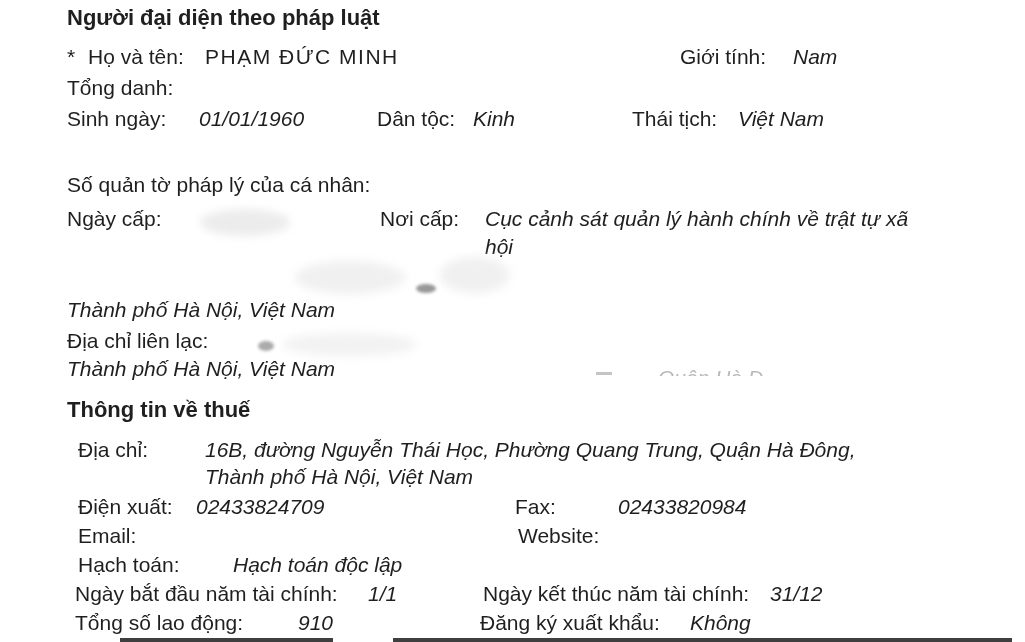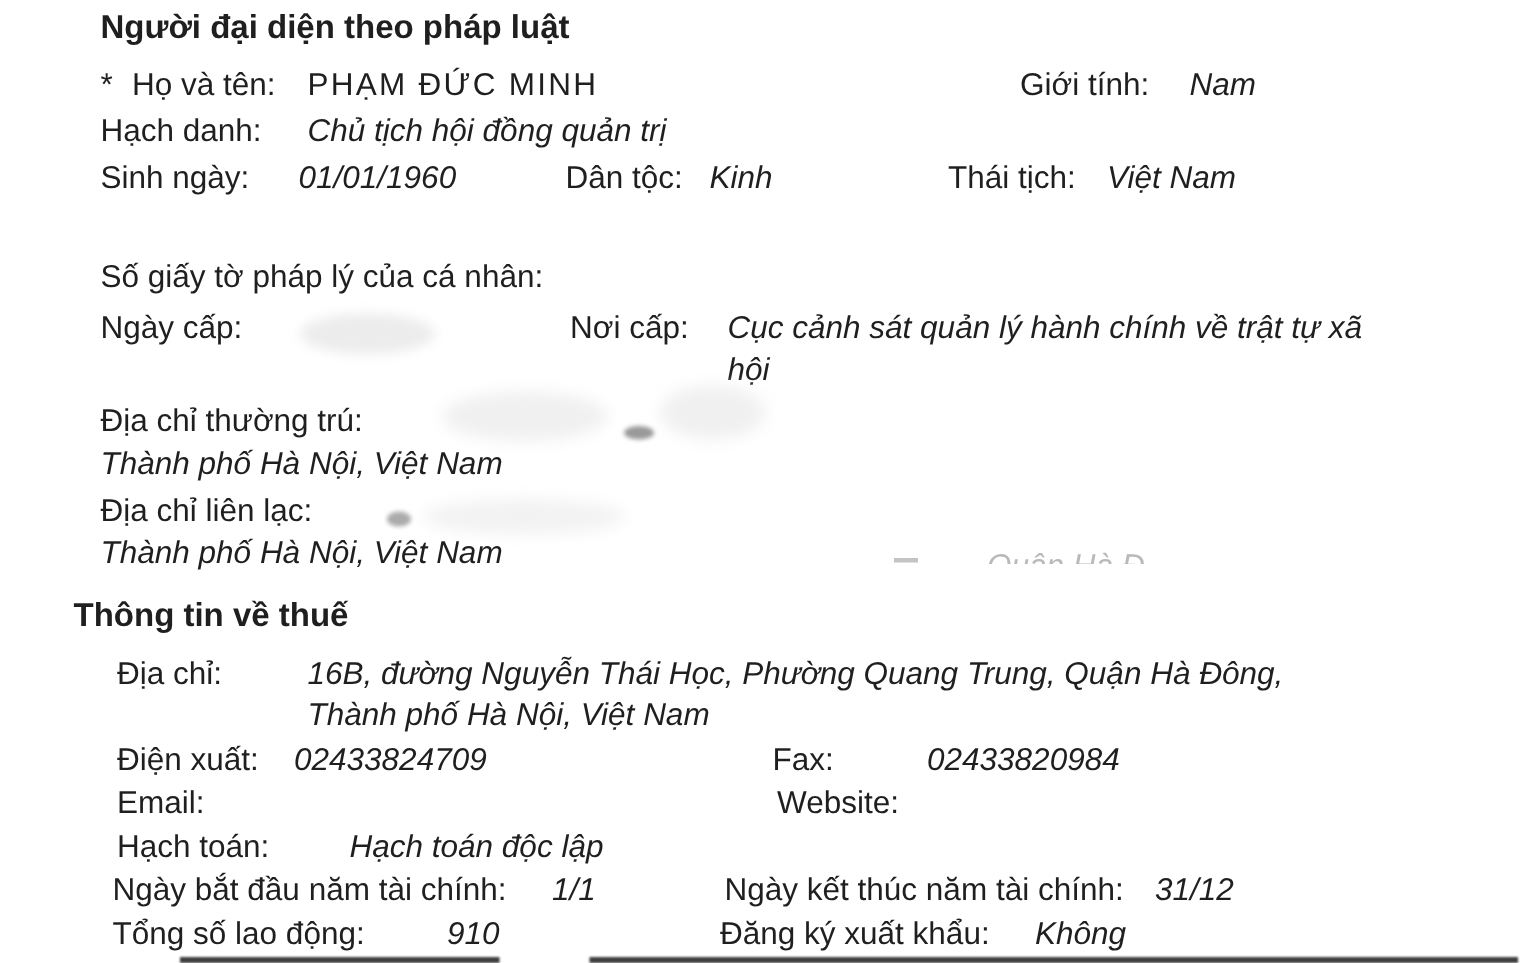--- a/index.html
+++ b/index.html
@@ -31,53 +31,51 @@
 <div class="page">
 
   <span class="t title" style="left:67px;top:5px">Người đại diện theo pháp luật</span>
 
   <span class="t lbl" style="left:67px;top:44px">*</span>
   <span class="t lbl" style="left:88px;top:44px">Họ và tên:</span>
   <span class="t lbl caps" style="left:205px;top:44px">PHẠM ĐỨC MINH</span>
   <span class="t lbl" style="left:680px;top:44px">Giới tính:</span>
   <span class="t val" style="left:793px;top:44px">Nam</span>
 
-  <span class="t lbl" style="left:67px;top:75px">Hạch danh:</span>
-  <span class="t val" style="left:205px;top:75px">Chủ tịch hội đồng quản trị</span>
+  <span class="t lbl" style="left:67px;top:75px">Tổng danh:</span>
 
   <span class="t lbl" style="left:67px;top:106px">Sinh ngày:</span>
   <span class="t val" style="left:199px;top:106px">01/01/1960</span>
   <span class="t lbl" style="left:377px;top:106px">Dân tộc:</span>
   <span class="t val" style="left:473px;top:106px">Kinh</span>
   <span class="t lbl" style="left:632px;top:106px">Thái tịch:</span>
   <span class="t val" style="left:738px;top:106px">Việt Nam</span>
 
-  <span class="t lbl" style="left:67px;top:172px">Số giấy tờ pháp lý của cá nhân:</span>
+  <span class="t lbl" style="left:67px;top:172px">Số quản tờ pháp lý của cá nhân:</span>
 
   <span class="t lbl" style="left:67px;top:206px">Ngày cấp:</span>
   <div class="smudge" style="left:200px;top:209px;width:90px;height:27px;background:#ececec;filter:blur(4px)"></div>
   <span class="t lbl" style="left:380px;top:206px">Nơi cấp:</span>
   <span class="t val" style="left:485px;top:206px">Cục cảnh sát quản lý hành chính về trật tự xã</span>
   <span class="t val" style="left:485px;top:234px">hội</span>
 
-  <span class="t lbl" style="left:67px;top:268px">Địa chỉ thường trú:</span>
   <div class="smudge" style="left:295px;top:261px;width:110px;height:33px;background:#f0f0f0;filter:blur(5px)"></div>
   <div class="smudge" style="left:440px;top:257px;width:70px;height:36px;background:#f0f0f0;filter:blur(5px)"></div>
   <div class="smudge" style="left:416px;top:284px;width:20px;height:9px;background:#999999;filter:blur(1.5px)"></div>
   <span class="t val" style="left:67px;top:297px">Thành phố Hà Nội, Việt Nam</span>
 
   <span class="t lbl" style="left:67px;top:328px">Địa chỉ liên lạc:</span>
   <div class="smudge" style="left:258px;top:341px;width:16px;height:10px;background:#ababab;filter:blur(1.5px)"></div>
   <div class="smudge" style="left:282px;top:333px;width:135px;height:23px;background:#f2f2f2;filter:blur(5px)"></div>
   <span class="t val" style="left:67px;top:356px">Thành phố Hà Nội, Việt Nam</span>
 
   <div class="smudge" style="left:596px;top:372px;width:16px;height:3px;background:#c4c4c4;border-radius:0"></div>
   <span class="ghost" style="left:658px;top:365px">Quận Hà Đ</span>
 
-  <span class="t title" style="left:49px;top:397px">Thông tin về thuế</span>
+  <span class="t title" style="left:67px;top:397px">Thông tin về thuế</span>
 
   <span class="t lbl" style="left:78px;top:437px">Địa chỉ:</span>
   <span class="t val" style="left:205px;top:437px">16B, đường Nguyễn Thái Học, Phường Quang Trung, Quận Hà Đông,</span>
   <span class="t val" style="left:205px;top:464px">Thành phố Hà Nội, Việt Nam</span>
 
   <span class="t lbl" style="left:78px;top:494px">Điện xuất:</span>
   <span class="t val" style="left:196px;top:494px">02433824709</span>
   <span class="t lbl" style="left:515px;top:494px">Fax:</span>
   <span class="t val" style="left:618px;top:494px">02433820984</span>
 

